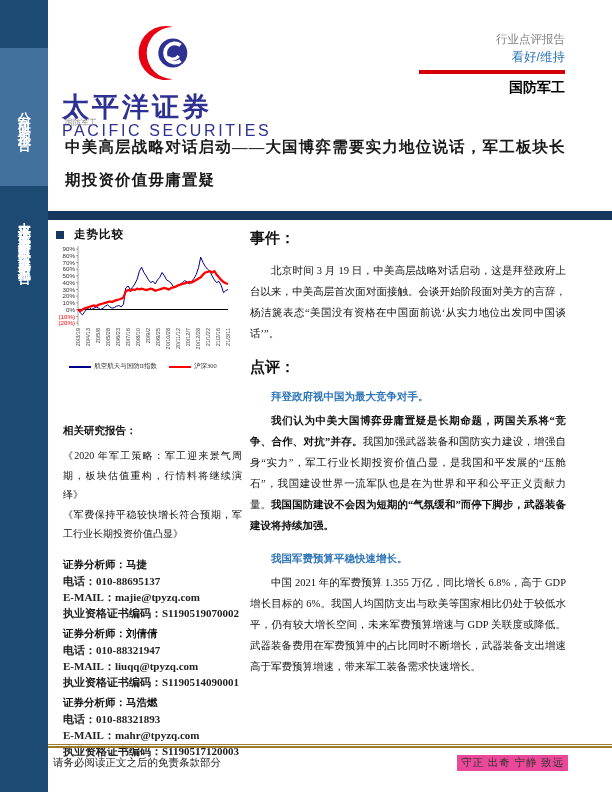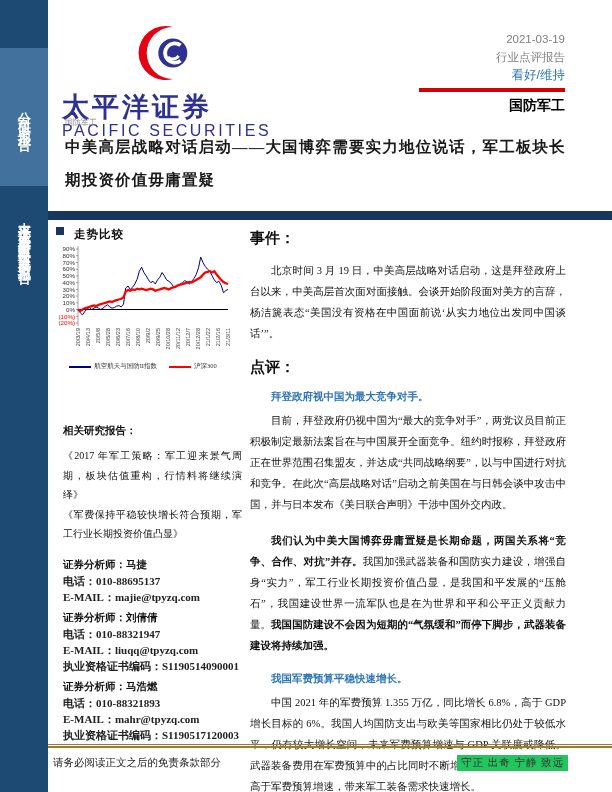--- a/index.html
+++ b/index.html
@@ -23,21 +23,21 @@
   .meta-type{color:#7f7f7f;font-size:11.5px;line-height:18px;}
   .meta-rating{color:#2E75B6;font-size:12.5px;line-height:19px;}
   .red-rule{height:3.5px;background:#D40000;width:146px;margin:3px 0 4px auto;}
   .meta-industry{color:#000;font-size:14px;font-weight:bold;line-height:18px;}
   
   .cat-small{position:absolute;left:65px;top:117px;font-size:8px;color:#8a8a8a;}
   .doc-title{position:absolute;left:65px;top:130px;width:514px;font-size:15.5px;font-weight:bold;
         line-height:33px;letter-spacing:1.2px;color:#1a1a1a;}
   .navy-bar{position:absolute;left:48px;top:211px;width:564px;height:9px;background:#17375E;}
   
-  .trend-head{position:absolute;left:56px;top:227px;display:flex;gap:10px;}
+  .trend-head{position:absolute;left:56px;top:227px;display:flex;align-items:center;gap:10px;}
   .bullet-sq{width:8px;height:8px;background:#17375E;}
   .trend-title{font-size:11.5px;font-weight:bold;color:#111;letter-spacing:1px;}
   .chart-wrap{position:absolute;left:52px;top:243px;width:182px;}
   .legend-row{display:flex;justify-content:center;gap:12px;margin-top:1px;}
   .lg{display:flex;align-items:center;gap:3px;font-size:6.5px;color:#333;}
   .lgline{display:inline-block;width:22px;height:2px;}
   .related{position:absolute;left:63px;top:424px;width:179px;}
   .related-head{font-size:10.5px;font-weight:bold;margin-bottom:8px;}
   .related-item{font-size:10px;line-height:19.5px;text-align:justify;}
   .analysts{position:absolute;left:63px;top:556px;width:184px;}
@@ -48,21 +48,21 @@
   .rightcol{position:absolute;left:250px;top:229px;width:316px;}
   .h-big{font-size:15px;font-weight:bold;margin:0 0 12px 0;}
   .para{font-size:10.5px;line-height:21px;text-align:justify;text-indent:2em;margin:0 0 14px 0;}
   .sec-title{font-size:10.5px;font-weight:bold;color:#2E75B6;text-indent:2em;margin:0 0 5px 0;line-height:16px;}
   .sec-body{margin-bottom:15px;}
   
   .footer-rule{position:absolute;left:48px;top:744px;width:564px;height:1px;
         border-top:1px solid #9A7D2E;border-bottom:2px solid #9A7D2E;}
   .disclaimer{position:absolute;left:53px;top:756px;font-size:10.5px;color:#222;}
   .motto{position:absolute;right:44px;top:755px;font-size:10.5px;color:#333;
-        background:#22c55e;padding:1px 4px;letter-spacing:1px;}
+        background:#ec4899;padding:1px 4px;letter-spacing:1px;}
   svg text{font-family:"Liberation Sans",sans-serif;}
 </style>
 </head>
 <body>
 
 <div class="page">
 
   <div class="sidebar">
     <div class="sidebar-light">
       <span class="vtext">公司研究报告</span>
@@ -82,21 +82,20 @@
         <path d="M31,34 A7,7 0 0,0 42,33" stroke="#ffffff" stroke-width="3" fill="none"></path>
       </svg>
     </span>
     <span>
       <div class="brand-cn">太平洋证券</div>
       <div class="brand-en">PACIFIC SECURITIES</div>
     </span>
   </div>
 
   <div class="meta">
-    <div class="meta-date">2021-03-19</div>
     <div class="meta-type">行业点评报告</div>
     <div class="meta-rating">看好/维持</div>
     <div class="red-rule"></div>
     <div class="meta-industry">国防军工</div>
   </div>
 
   <div class="cat-small">国防军工</div>
   <div class="doc-title">中美高层战略对话启动——大国博弈需要实力地位说话，军工板块长期投资价值毋庸置疑</div>
   <div class="navy-bar"></div>
 
@@ -158,29 +157,30 @@
         </span>
         <span class="lg">
           <span class="lgline" style="background:#FF0000"></span>
           <span>沪深300</span>
         </span>
       </div>
   </div>
 
   <div class="related">
     <div class="related-head">相关研究报告：</div>
-    <div class="related-item">《2017 年军工策略：军工迎来景气周期，板块估值重构，行情料将继续演绎》</div>
+    <div class="related-item">《2020 年军工策略：军工迎来景气周期，板块估值重构，行情料将继续演绎》</div>
     <div class="related-item">《军费保持平稳较快增长符合预期，军工行业长期投资价值凸显》</div>
   </div>
 
   <div class="analysts">
     <div class="analyst">
       <div class="an-name"><span>证券分析师：</span><span>马捷</span></div>
       <div class="an-line"><span>电话：</span><span>010-88695137</span></div>
       <div class="an-line"><span>E-MAIL：</span><span>majie@tpyzq.com</span></div>
+      <div class="an-line"><span>执业资格证书编码：</span><span>S1190519070002</span></div>
     </div>
     <div class="analyst">
       <div class="an-name"><span>证券分析师：</span><span>刘倩倩</span></div>
       <div class="an-line"><span>电话：</span><span>010-88321947</span></div>
       <div class="an-line"><span>E-MAIL：</span><span>liuqq@tpyzq.com</span></div>
       <div class="an-line"><span>执业资格证书编码：</span><span>S1190514090001</span></div>
     </div>
     <div class="analyst">
       <div class="an-name"><span>证券分析师：</span><span>马浩燃</span></div>
       <div class="an-line"><span>电话：</span><span>010-88321893</span></div>
@@ -189,21 +189,20 @@
     </div>
   </div>
 
   <div class="rightcol">
     <div class="h-big">事件：</div>
     <p class="para">北京时间 3 月 19 日，中美高层战略对话启动，这是拜登政府上台以来，中美高层首次面对面接触。会谈开始阶段面对美方的言辞，杨洁篪表态“美国没有资格在中国面前说‘从实力地位出发同中国谈话’”。</p>
 
     <div class="h-big">点评：</div>
 
     <div class="sec-title">拜登政府视中国为最大竞争对手。</div>
-    <p class="para sec-body"><span>目前，拜登政府仍视中国为“最大的竞争对手”，两党议员目前正积极制定最新法案旨在与中国展开全面竞争。纽约时报称，拜登政府正在世界范围召集盟友，并达成“共同战略纲要”，以与中国进行对抗和竞争。在此次“高层战略对话”启动之前美国在与日韩会谈中攻击中国，并与日本发布《美日联合声明》干涉中国外交内政。</span></p>
 
     <p class="para sec-body"><b>我们认为中美大国博弈毋庸置疑是长期命题，两国关系将“竞争、合作、对抗”并存。</b><span>我国加强武器装备和国防实力建设，增强自身“实力”，军工行业长期投资价值凸显，是我国和平发展的“压舱石”，我国建设世界一流军队也是在为世界和平和公平正义贡献力量。</span><b>我国国防建设不会因为短期的“气氛缓和”而停下脚步，武器装备建设将持续加强。</b></p>
 
     <div class="sec-title">我国军费预算平稳快速增长。</div>
     <p class="para sec-body"><span>中国 2021 年的军费预算 1.355 万亿，同比增长 6.8%，高于 GDP 增长目标的 6%。我国人均国防支出与欧美等国家相比仍处于较低水平，仍有较大增长空间，未来军费预算增速与 GDP 关联度或降低。武器装备费用在军费预算中的占比同时不断增长，武器装备支出增速高于军费预算增速，带来军工装备需求快速增长。</span></p>
   </div>
 
   <div class="footer-rule"></div>
   <div class="disclaimer">请务必阅读正文之后的免责条款部分</div>
   <div class="motto">守正 出奇 宁静 致远</div>

